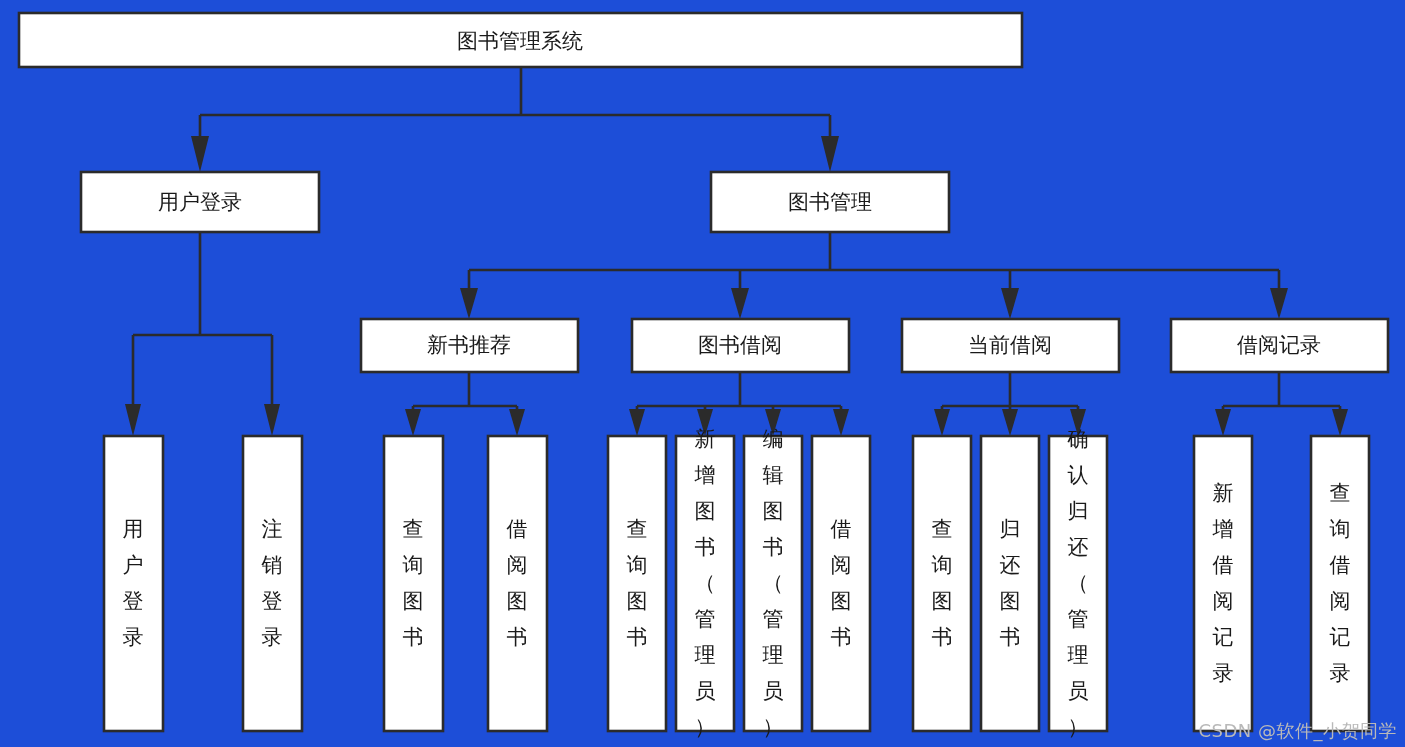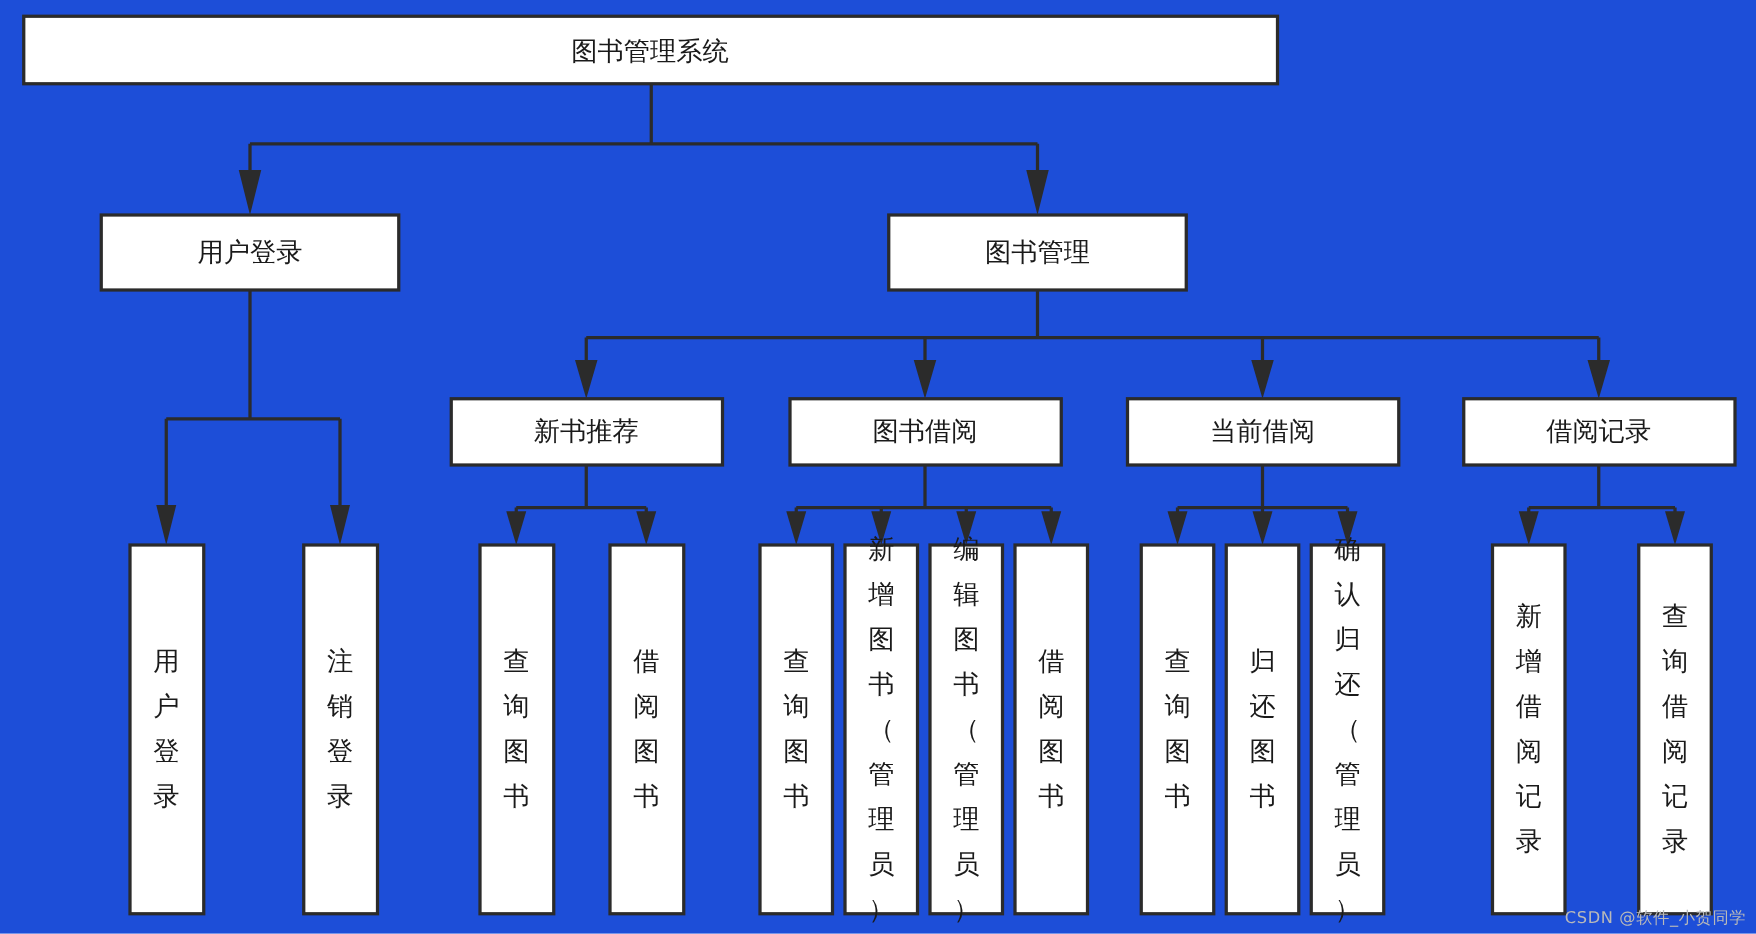--- a/index.html
+++ b/index.html
@@ -51,21 +51,21 @@
     fill: #1a1a1a;
     font-family: "DejaVu Sans", "Liberation Sans", sans-serif;
     font-size: 21px;
     text-anchor: middle;
   }
   .watermark {
     position: absolute;
     right: 8px;
     bottom: 4px;
     font-family: "DejaVu Sans", "Liberation Sans", sans-serif;
-    font-size: 13px;
+    font-size: 18px;
     color: #b9b9b9;
     letter-spacing: 0.5px;
     white-space: nowrap;
     user-select: none;
   }
 </style>
 </head>
 <body>
 
 <div id="diagram-root">

